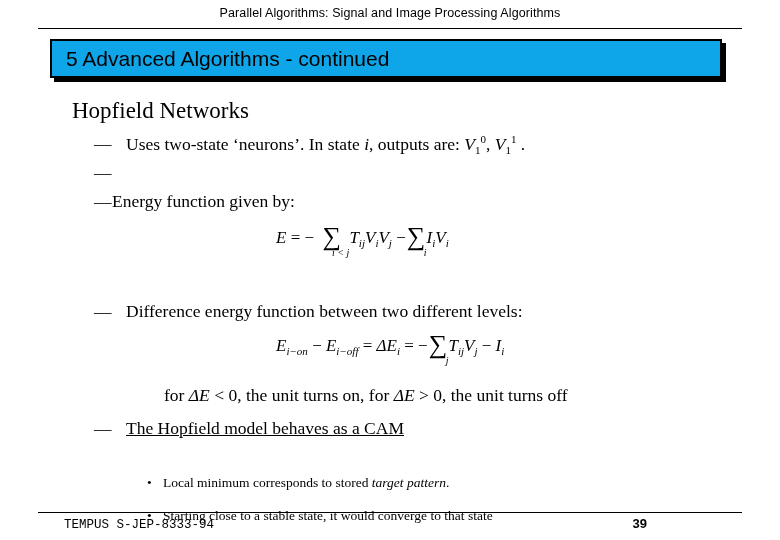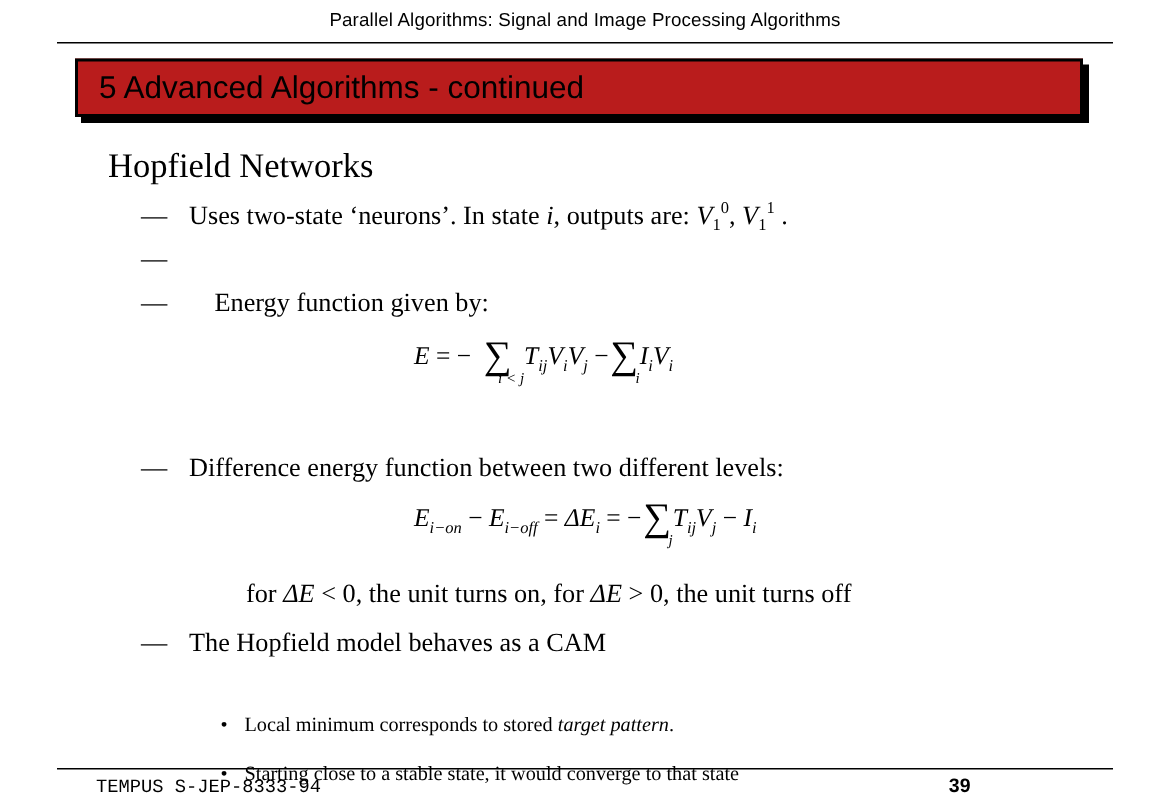--- a/index.html
+++ b/index.html
@@ -51,21 +51,21 @@
     width: 672px;
     height: 39px;
     background: #000;
   }
   .title-box {
     position: absolute;
     left: 50px;
     top: 39px;
     width: 672px;
     height: 39px;
-    background: #b91c1c;
+    background: #0ea5e9;
     border: 2px solid #000;
     box-sizing: border-box;
   }
   .title-text {
     position: absolute;
     left: 14px;
     top: 6px;
     font-family: "Liberation Sans", sans-serif;
     font-size: 21px;
     color: #000;
@@ -83,23 +83,23 @@
     position: absolute;
     font-size: 17.5px;
     white-space: nowrap;
   }
   .dash {
     position: absolute;
     font-size: 17.5px;
   }
   .b1 { left: 126px; top: 133px; }
   .b2 { left: 126px; top: 162px; }
-  .b3 { left: 143px; top: 191px; }
+  .b3 { left: 112px; top: 191px; }
   .b4 { left: 126px; top: 301px; }
-  .b5 { left: 126px; top: 418px; }
+  .b5 { left: 126px; top: 418px; text-decoration: underline; }
   .d1 { left: 94px; top: 133px; }
   .d2 { left: 94px; top: 162px; }
   .d3 { left: 94px; top: 191px; }
   .d4 { left: 94px; top: 301px; }
   .d5 { left: 94px; top: 418px; }
 
   .sub { font-size: 11px; vertical-align: sub; }
   .sup { font-size: 11px; vertical-align: super; }
   .ital { font-style: italic; }
 

